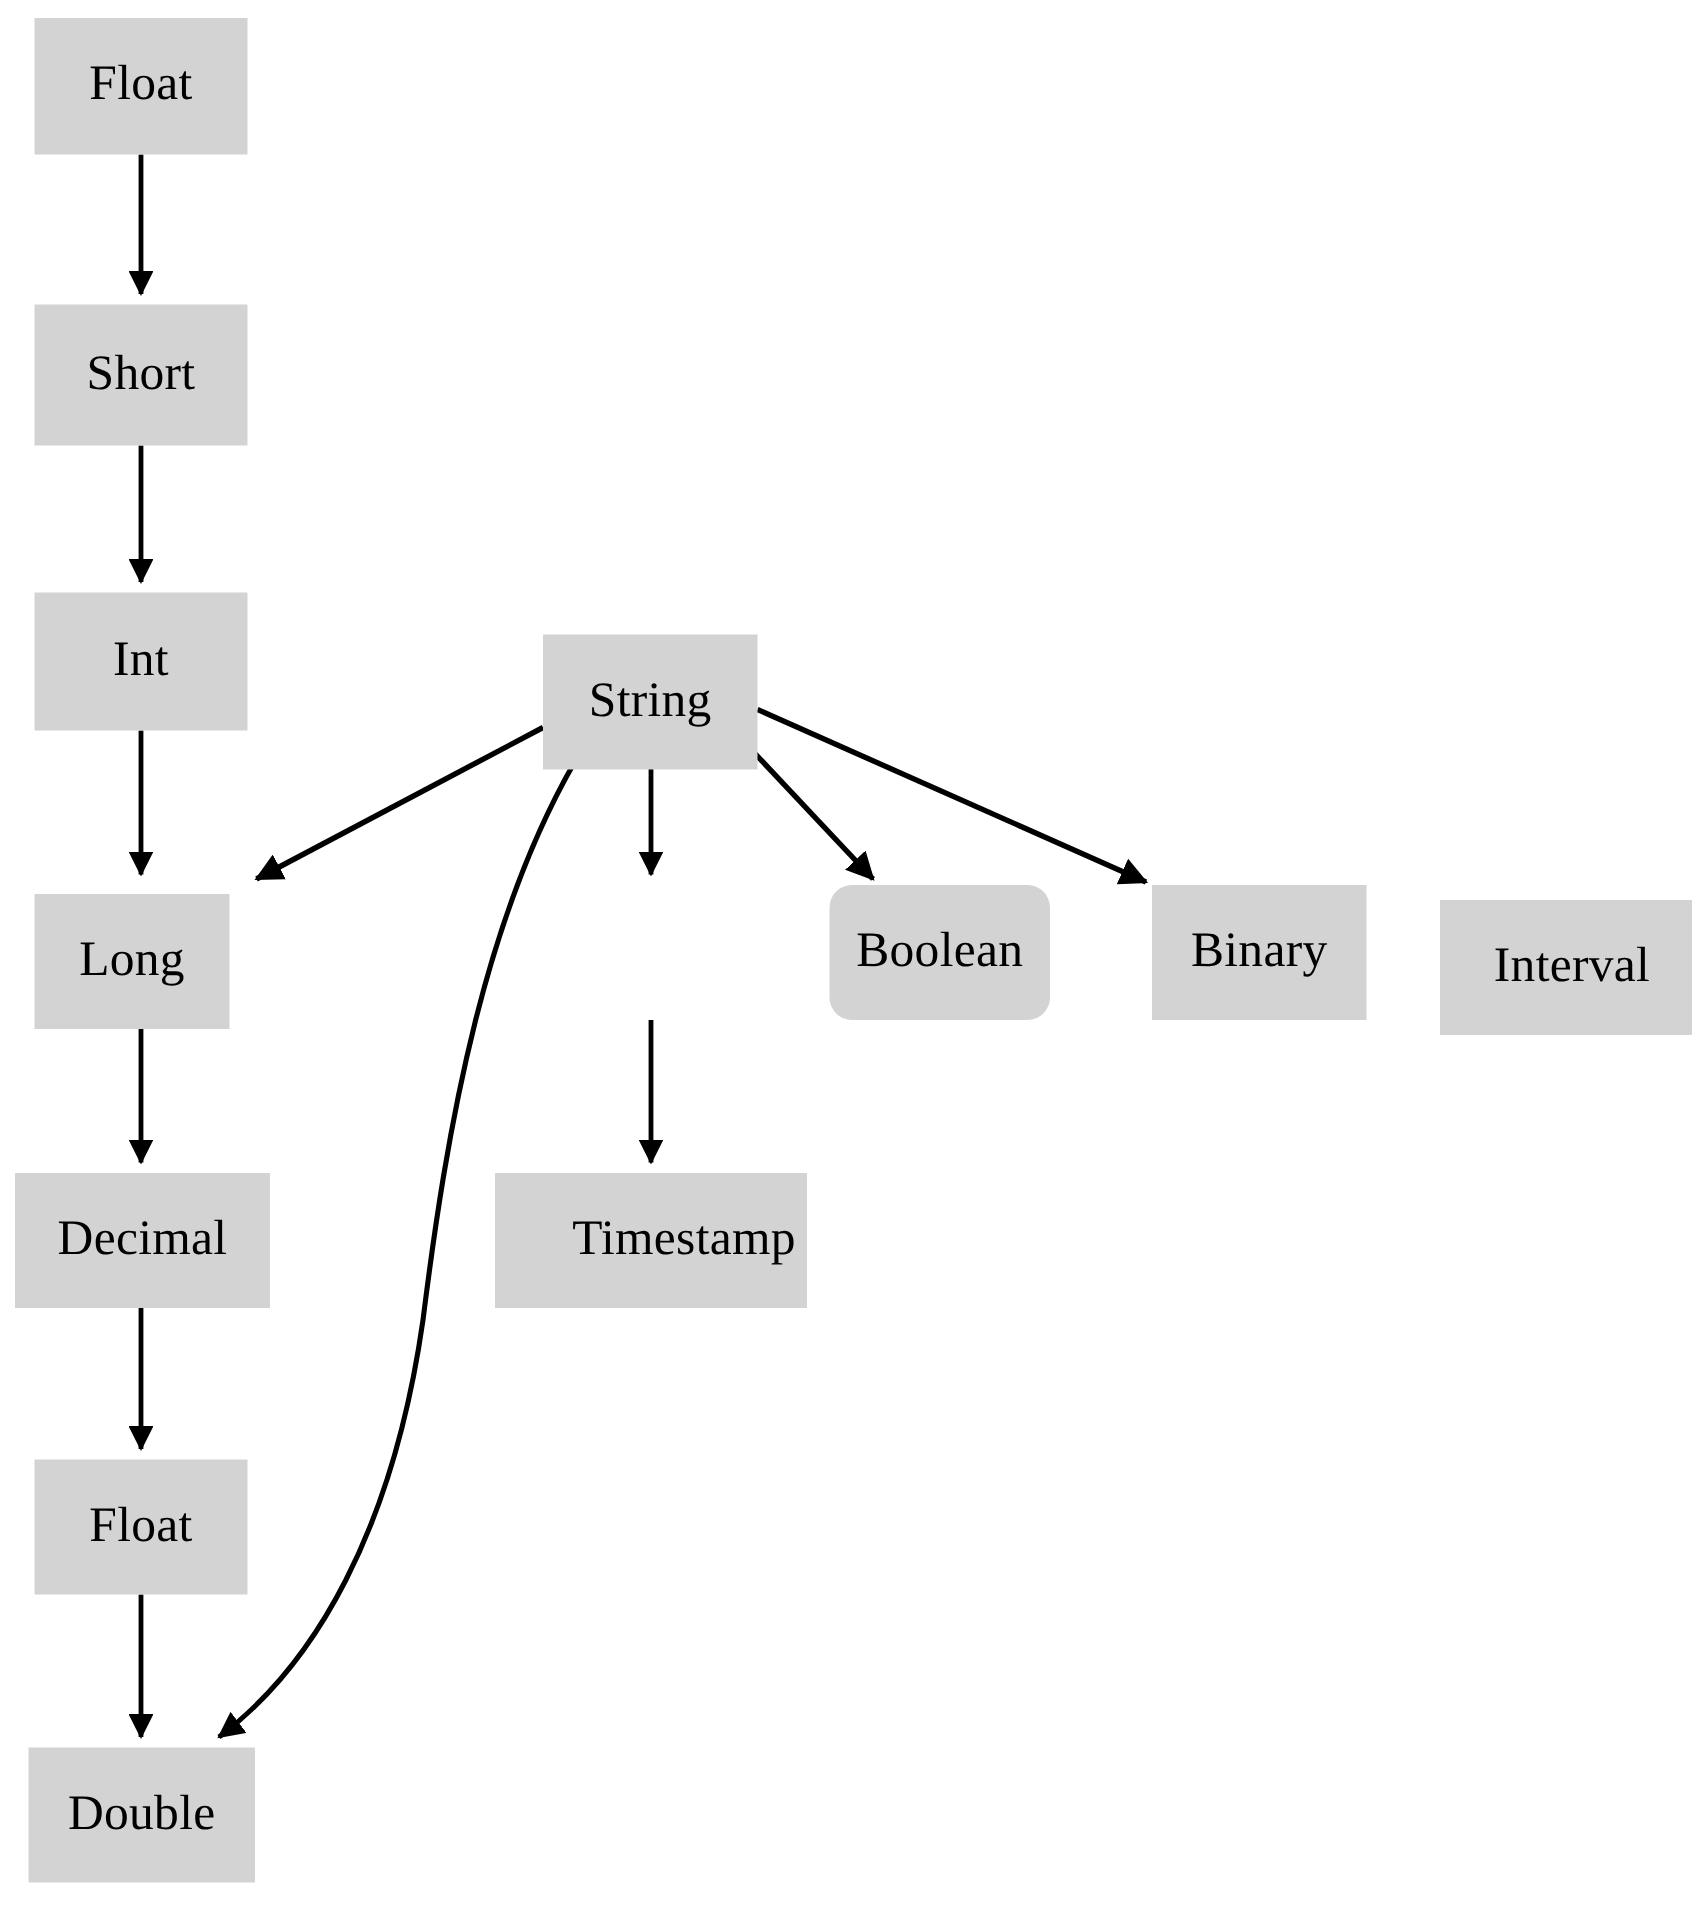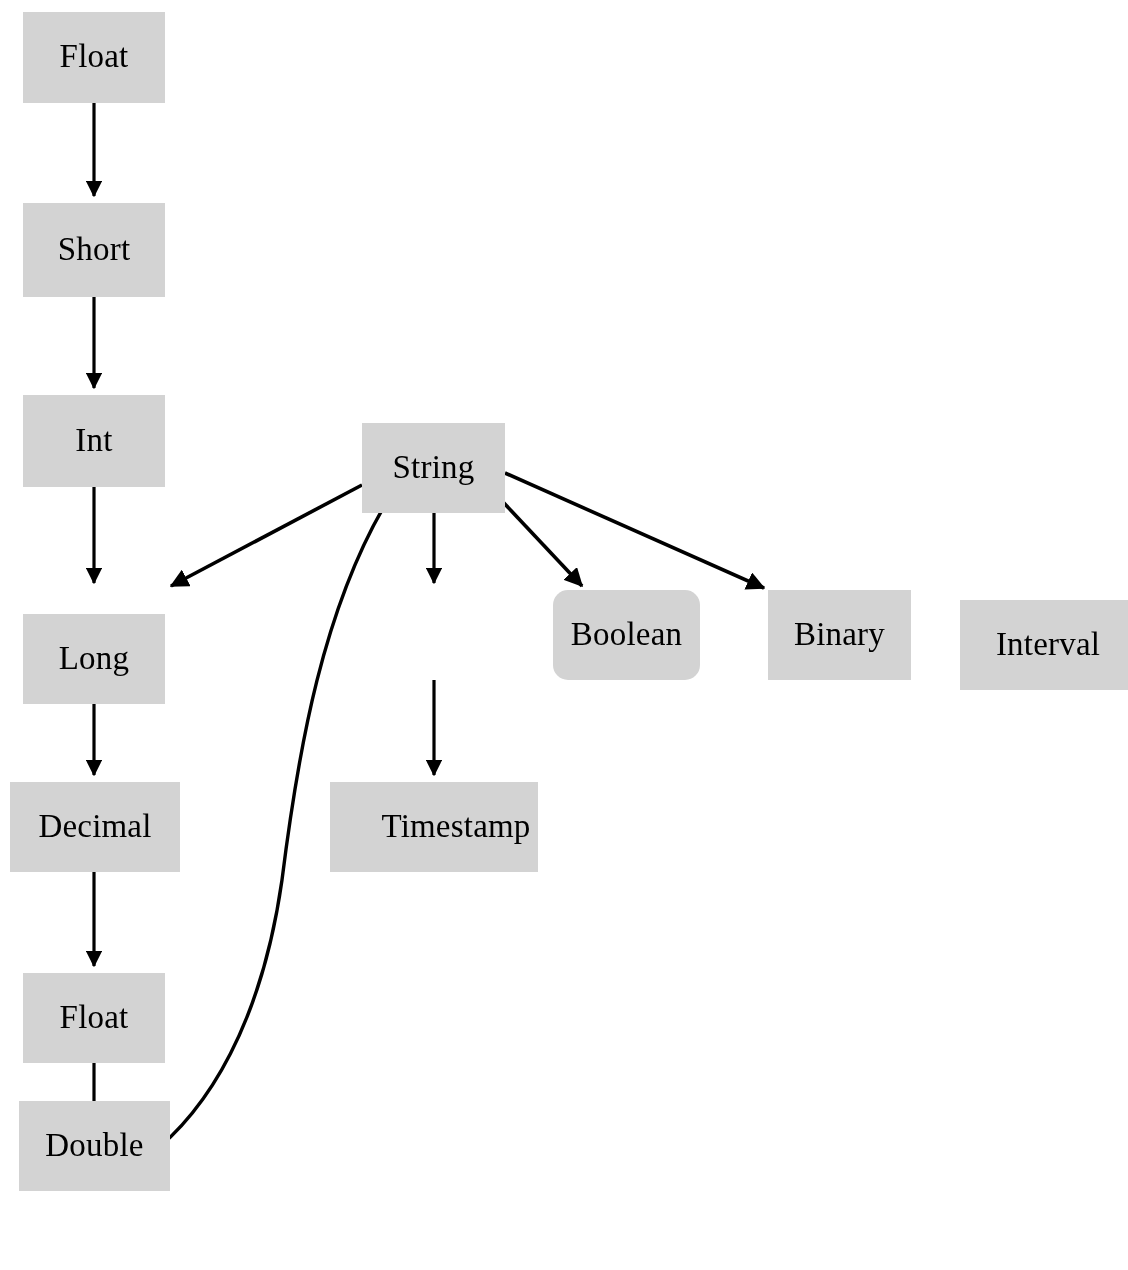--- a/index.html
+++ b/index.html
@@ -85,33 +85,33 @@
   </div>
 
   <div class="node" style="left:23px; top:203px; width:142px; height:94px;">
     <span class="node-label">Short</span>
   </div>
 
   <div class="node" style="left:23px; top:395px; width:142px; height:92px;">
     <span class="node-label">Int</span>
   </div>
 
-  <div class="node" style="left:23px; top:614px; width:142px; height:90px;text-align:right;">
+  <div class="node" style="left:23px; top:596px; width:130px; height:90px;text-align:right;">
     <span class="node-label">Long</span>
   </div>
 
   <div class="node" style="left:10px; top:782px; width:170px; height:90px;">
     <span class="node-label">Decimal</span>
   </div>
 
   <div class="node" style="left:23px; top:973px; width:142px; height:90px;">
     <span class="node-label">Float</span>
   </div>
 
-  <div class="node" style="left:19px; top:1101px; width:151px; height:90px;">
+  <div class="node" style="left:19px; top:1165px; width:151px; height:90px;">
     <span class="node-label">Double</span>
   </div>
 
   <div class="node" style="left:362px; top:395px; width:143px; height:90px;margin-top:28px;">
     <span class="node-label">String</span>
   </div>
 
 
   <div class="node" style="left:330px; top:782px; width:208px; height:90px;padding-left:44px;">
     <span class="node-label">Timestamp</span>

